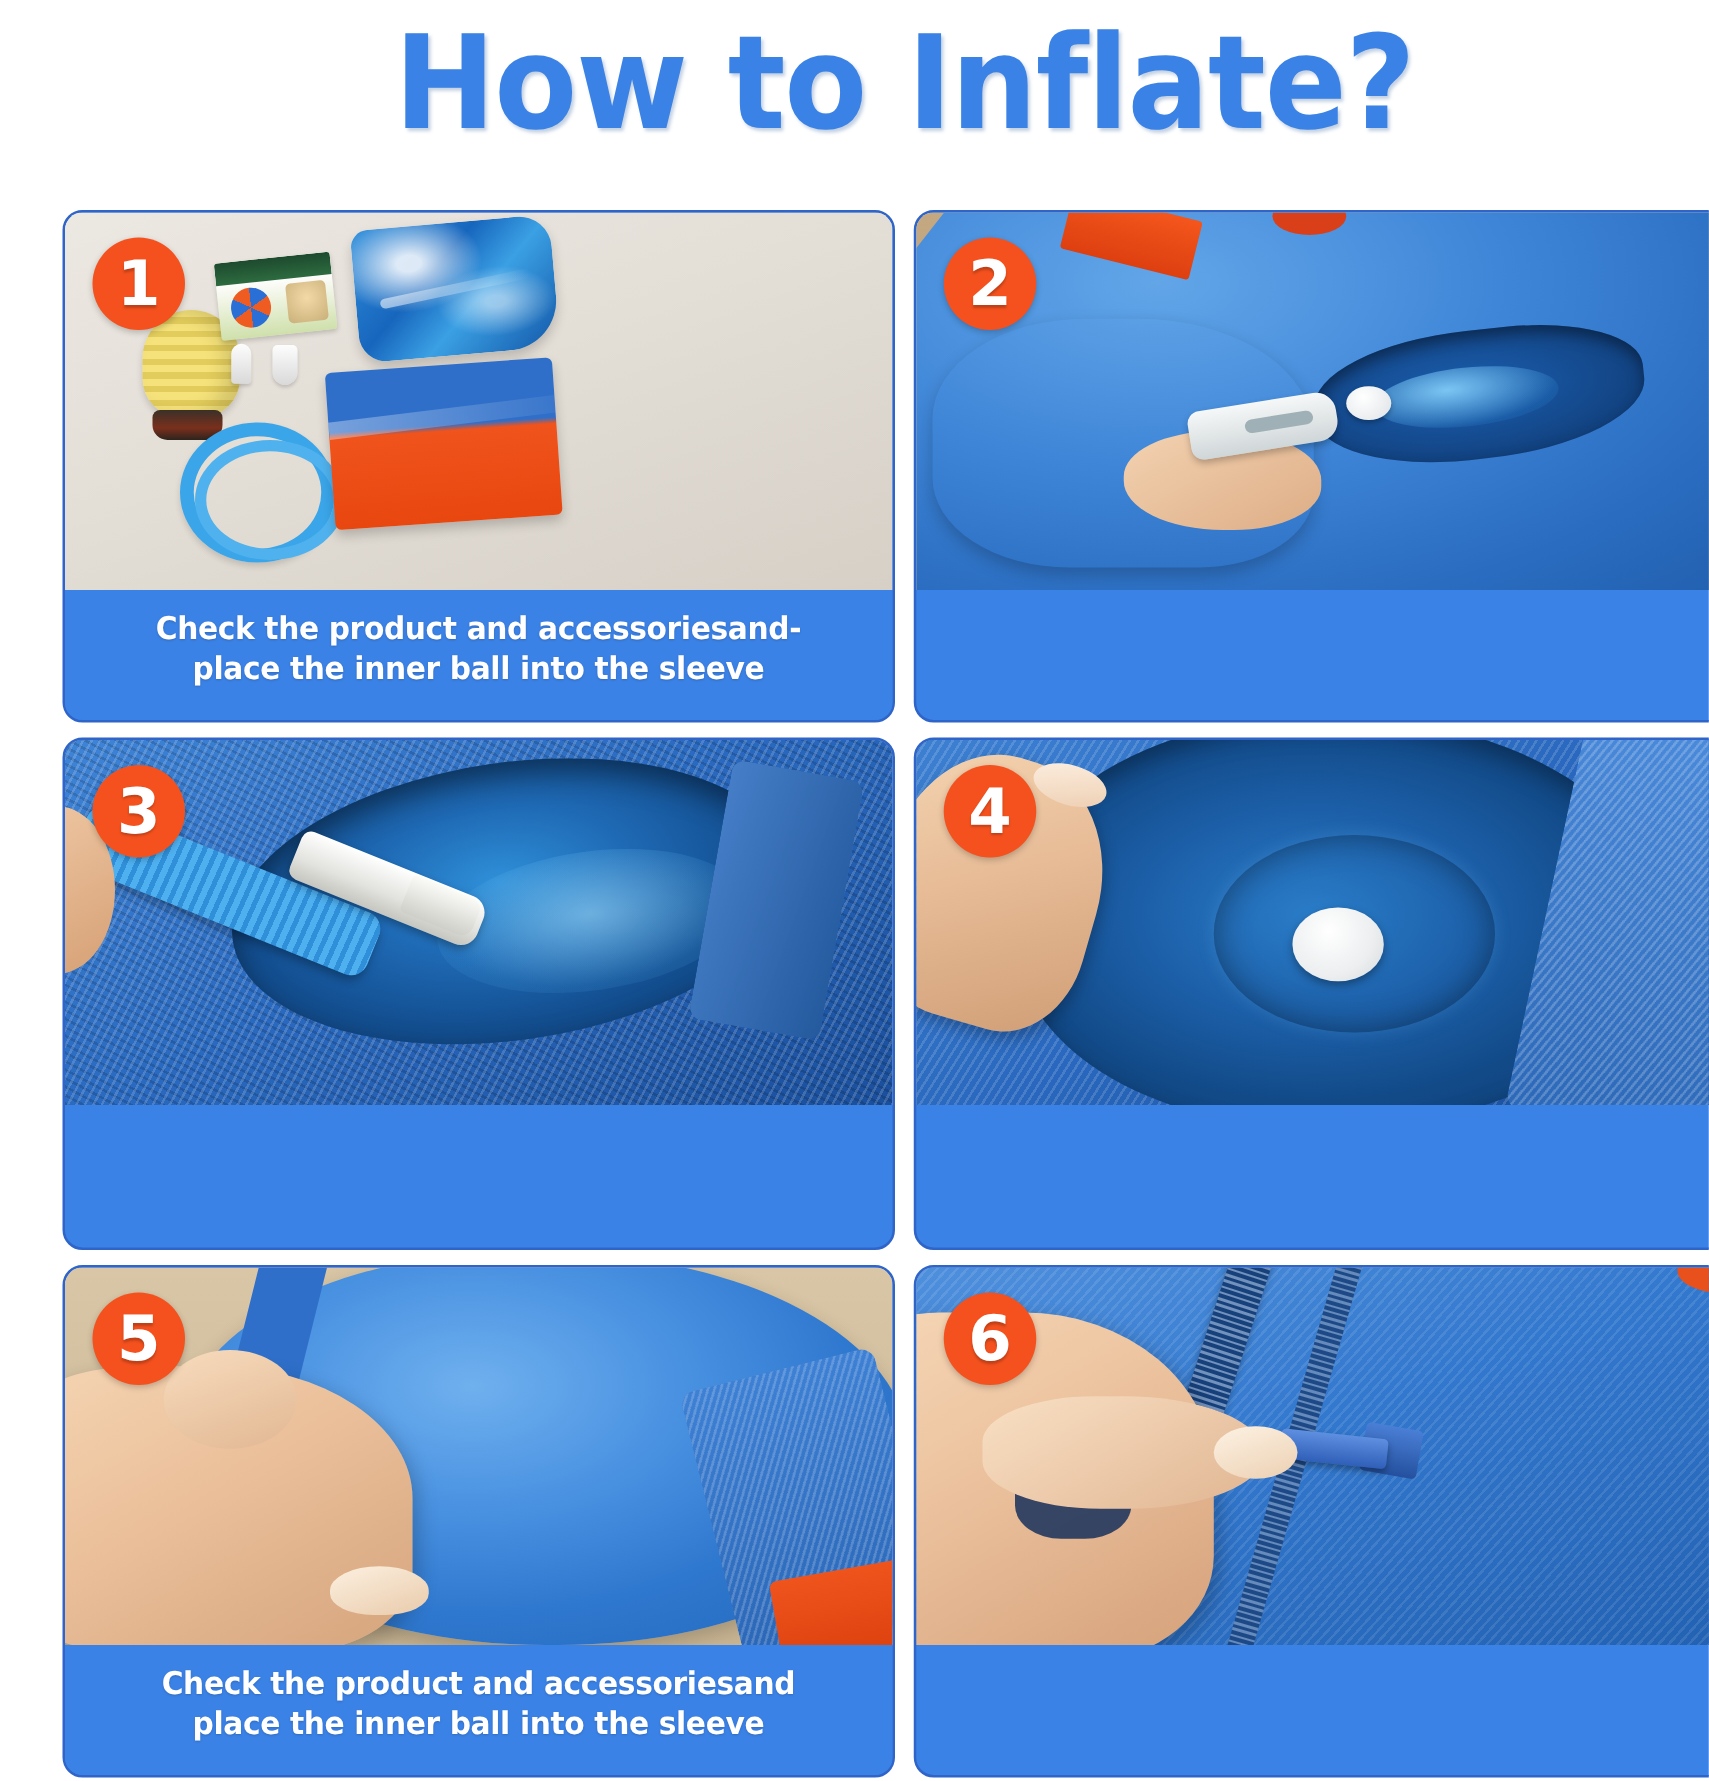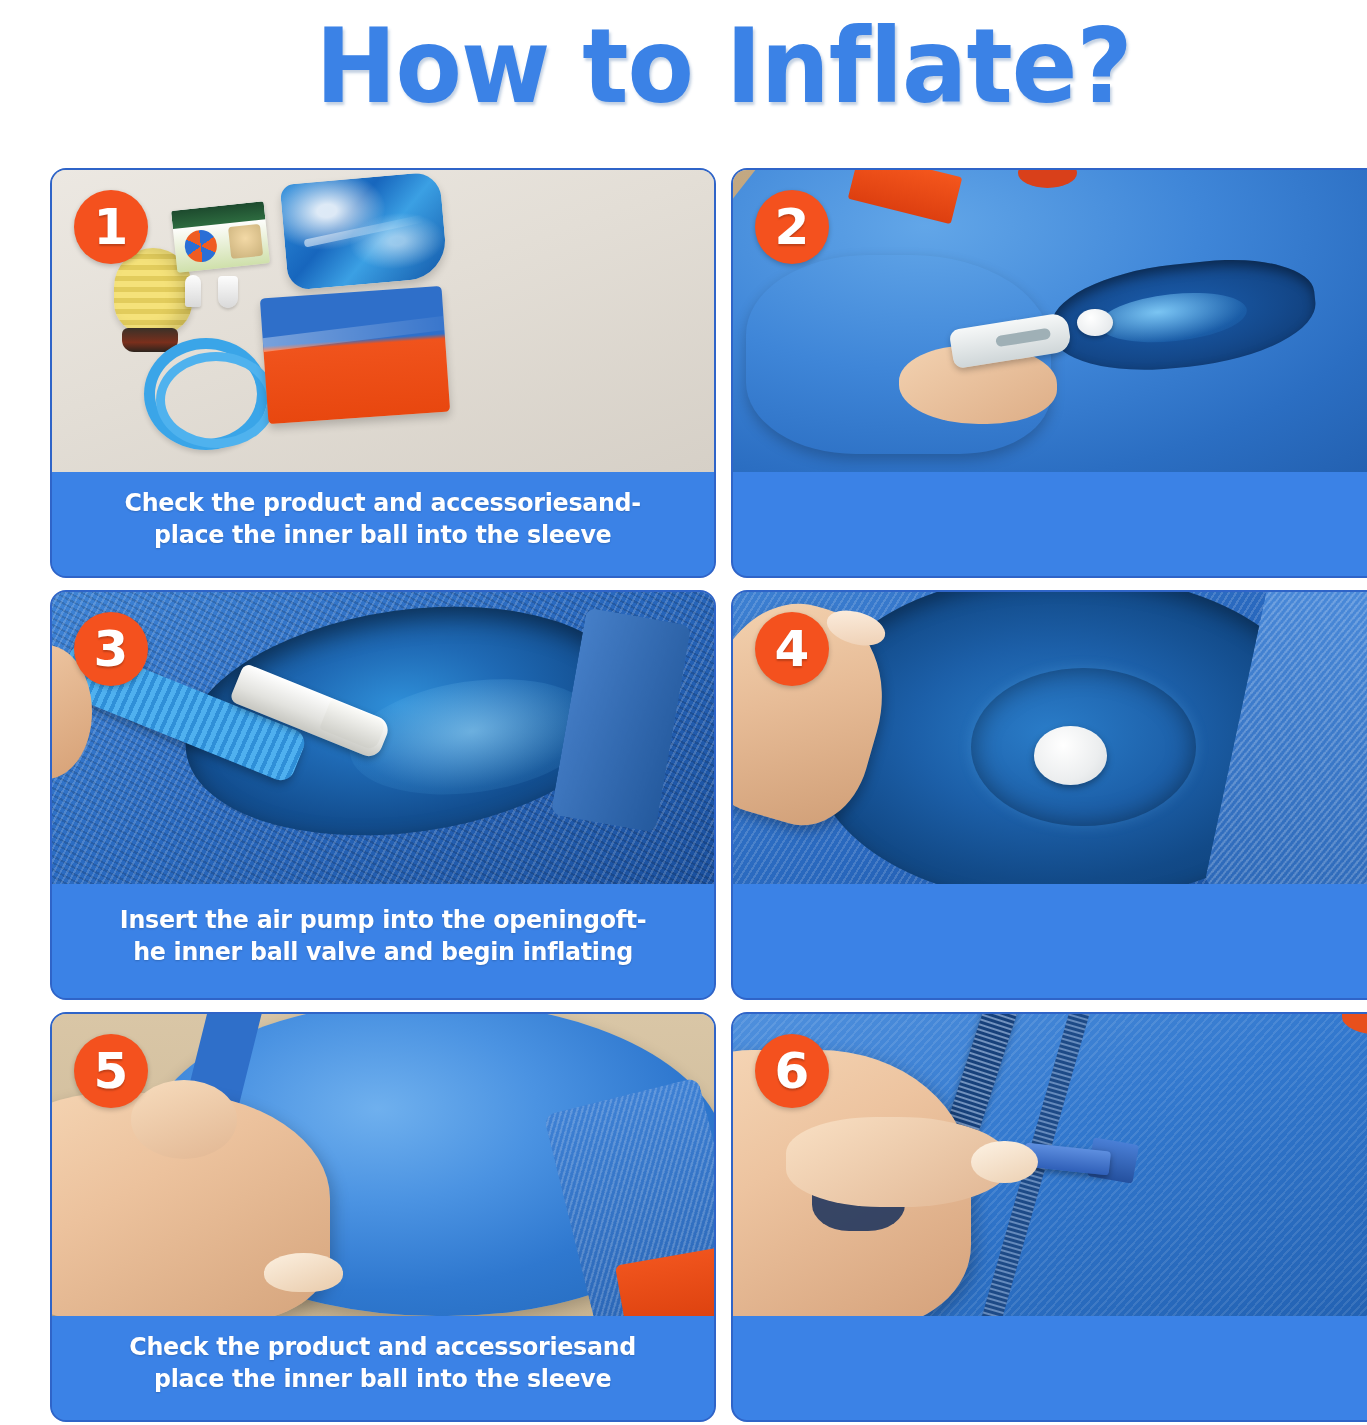--- a/index.html
+++ b/index.html
@@ -509,26 +509,20 @@
           <div class="mesh"></div>
           <div class="cavity"></div>
           <div class="strap"></div>
           <div class="hose"></div>
           <div class="nozzle"></div>
           <div class="nozzletip"></div>
           <div class="fingers"></div>
         </div>
         <div class="badge">3</div>
       </div>
-      <div class="caption">
-        <div>
-          <span>Insert the air pump into the openingoft-</span>
-          <span>he inner ball valve and begin inflating</span>
-        </div>
-      </div>
     </div>
 
     <div class="panel tall">
       <div class="photo">
         <div class="s4">
           <div class="mesh"></div>
           <div class="balloon"></div>
           <div class="ring"></div>
           <div class="plug"></div>
           <div class="meshright"></div>

